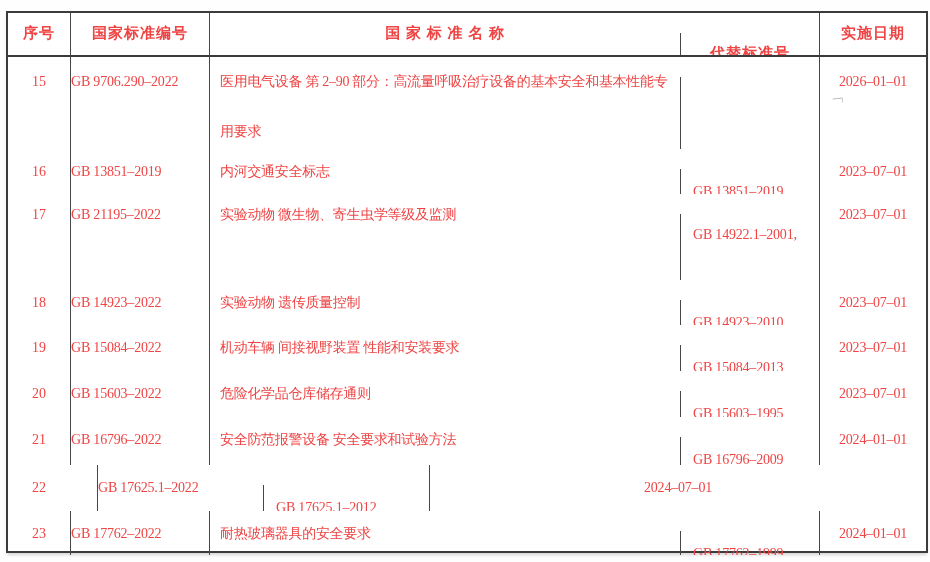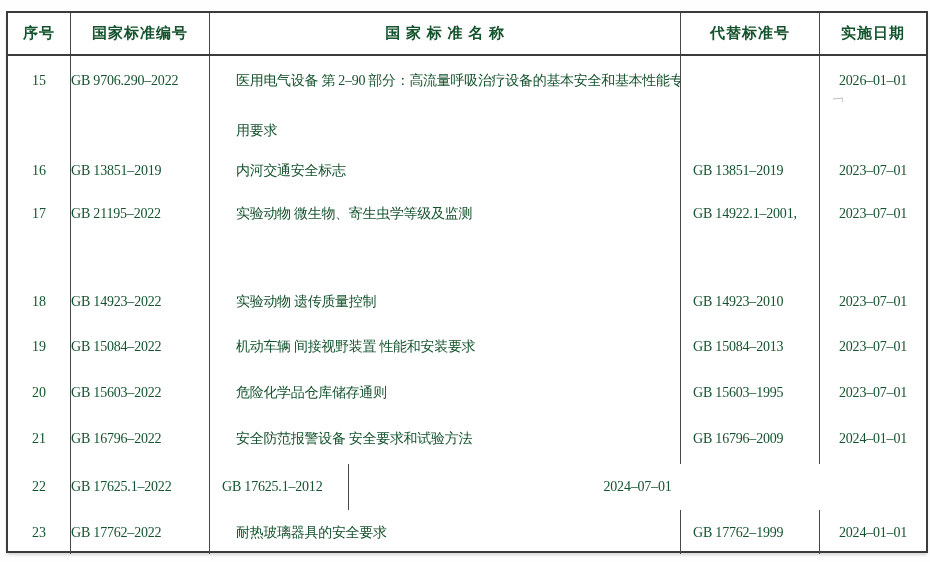--- a/index.html
+++ b/index.html
@@ -6,21 +6,21 @@
     margin: 0;
     padding: 0;
     background: #ffffff;
   }
   .page {
     position: relative;
     width: 930px;
     height: 562px;
     background: #fefefe;
     font-family: "Liberation Serif", "DejaVu Serif", serif;
-    color: #14532d;
+    color: #ef4444;
     overflow: hidden;
   }
   .gb-table {
     position: absolute;
     left: 6px;
     top: 11px;
     width: 922px;
     height: 542px;
     box-sizing: border-box;
     border: 2px solid #3b3b3b;
@@ -52,37 +52,37 @@
   }
   .row { display: flex; }
   
   .tbody .row:nth-child(1) { height: 92px; }
   .tbody .row:nth-child(2) { height: 45px; }
   .tbody .row:nth-child(3) { height: 86px; }
   .tbody .row:nth-child(4) { height: 45px; }
   .tbody .row:nth-child(5) { height: 46px; }
   .tbody .row:nth-child(6) { height: 46px; }
   .tbody .row:nth-child(7) { height: 48px; }
-  .tbody .row:nth-child(8) { height: 46px; }
+  .tbody .row:nth-child(8) { height: 46px; gap: 27px; }
   .tbody .row:nth-child(9) { height: 44px; justify-content: center; }
 
   .td {
     box-sizing: border-box;
     overflow: hidden;
     font-size: 14px;
   }
   .col-no       { width: 62px; }
   .col-code     { width: 139px; border-left: 1.5px solid #474747; }
   .col-name     { width: 471px; border-left: 1.5px solid #474747; }
-  .col-replaced { width: 139px; border-left: 1.5px solid #474747; }
+  .col-replaced { width: 139px; border-left: 1.5px solid #474747; margin-top: 20px; }
   .col-date     { flex: 1;      border-left: 1.5px solid #474747; }
 
   .td.col-no   { text-align: center; }
   .td.col-code { letter-spacing: -0.2px; }
-  .td.col-name { padding-left: 26px; letter-spacing: -0.3px; }
+  .td.col-name { padding-left: 10px; letter-spacing: -0.3px; }
   .td.col-replaced { padding-left: 12px; letter-spacing: -0.2px; }
   .td.col-date { text-align: center; letter-spacing: -0.2px; }
 
   .line {
     line-height: 46px;
     white-space: nowrap;
   }
   
   .tbody .row:nth-child(1) .line { line-height: 50px; }
   

